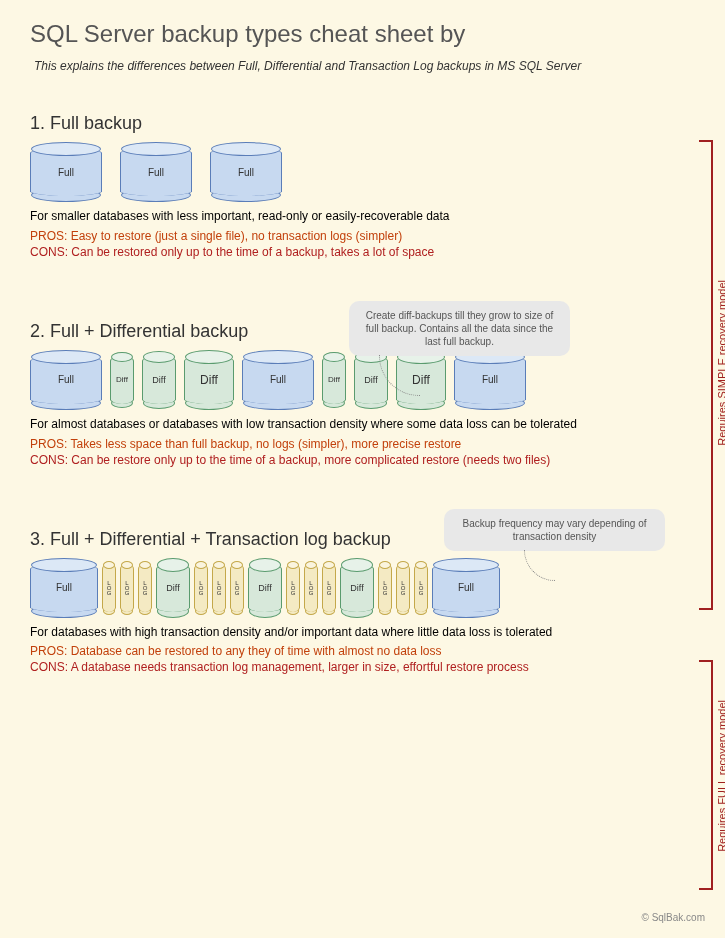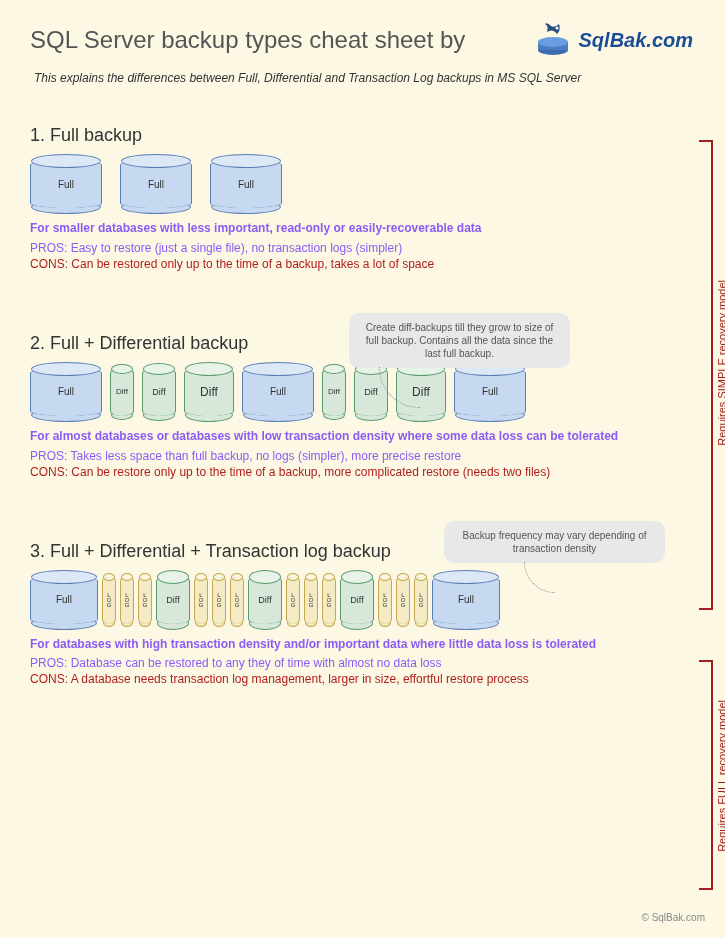--- a/index.html
+++ b/index.html
@@ -118,22 +118,22 @@
   .cyl-log span {
     font-size: 6px;
     writing-mode: vertical-rl;
     text-orientation: upright;
     letter-spacing: -1px;
     line-height: 1;
   }
   .section-3 .cyl-full { width: 68px; }
   .section-3 .cyl-diff-lg { width: 34px; }
   .section-3 .cyl-diff-lg span { font-size: 9px; }
-  .desc { font-size: 12px; color: #8b5cf6; margin: 8px 0 4px 0; line-height: 1.4; font-weight: bold; }
-  .pros { font-size: 12px; color: #8b5cf6; margin: 2px 0; }
+  .desc { font-size: 12px; color: #000000; margin: 8px 0 4px 0; line-height: 1.4; }
+  .pros { font-size: 12px; color: #c2410c; margin: 2px 0; }
   .cons { font-size: 12px; color: #b02020; margin: 2px 0; }
   .callout {
     position: absolute;
     background: #e8e8e8;
     border-radius: 10px;
     padding: 8px 12px;
     font-size: 10px;
     color: #555;
     text-align: center;
     line-height: 1.3;
@@ -176,31 +176,20 @@
     right: 20px;
     font-size: 10px;
     color: #888;
   }
 </style>
 </head>
 <body>
 
 <div class="header">
   <h1 class="title">SQL Server backup types cheat sheet by</h1>
-  <div class="logo">
-    <svg width="40" height="40" viewBox="0 0 40 40">
-      <ellipse cx="20" cy="30" rx="15" ry="5" fill="#3a6db0"></ellipse>
-      <rect x="5" y="22" width="30" height="8" fill="#4a7dc0"></rect>
-      <ellipse cx="20" cy="22" rx="15" ry="5" fill="#6a9de0"></ellipse>
-      <path d="M 18 6 Q 14 2 12 4 Q 16 6 14 12 Q 20 8 24 14 Q 28 10 26 4 Q 22 8 18 6" fill="#2a4d80"></path>
-      <circle cx="24" cy="8" r="1.5" fill="#fff"></circle>
-      <circle cx="30" cy="6" r="1.5" fill="#fff"></circle>
-    </svg>
-    <span class="logo-text">SqlBak.com</span>
-  </div>
 </div>
 
 <div class="subtitle">This explains the differences between Full, Differential and Transaction Log backups in MS SQL Server</div>
 
 <div class="section">
   <h2>1. Full backup</h2>
   <div class="cyl-row">
     <div class="cyl cyl-full">
         <span>Full</span>
       </div>

